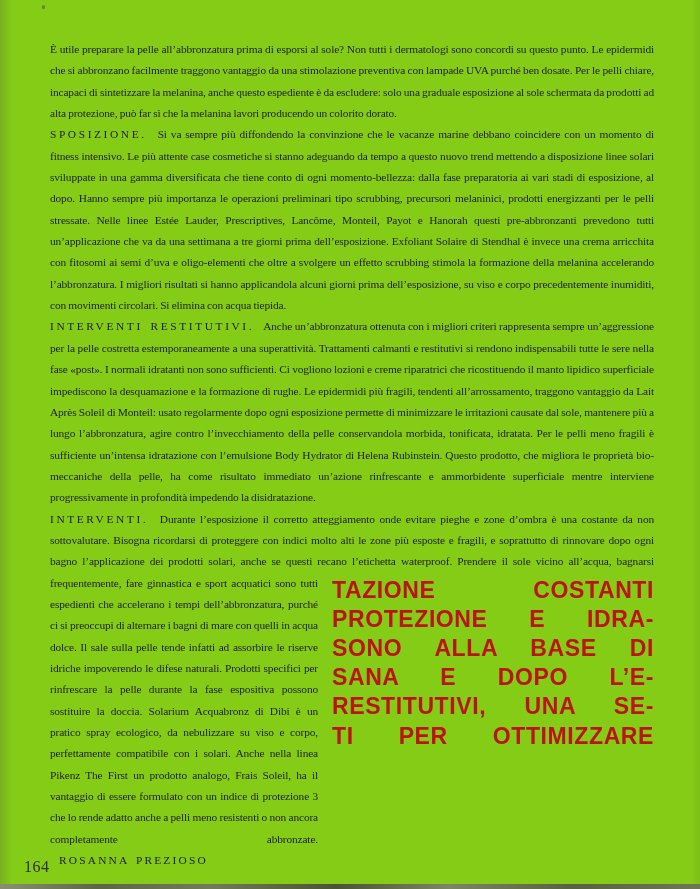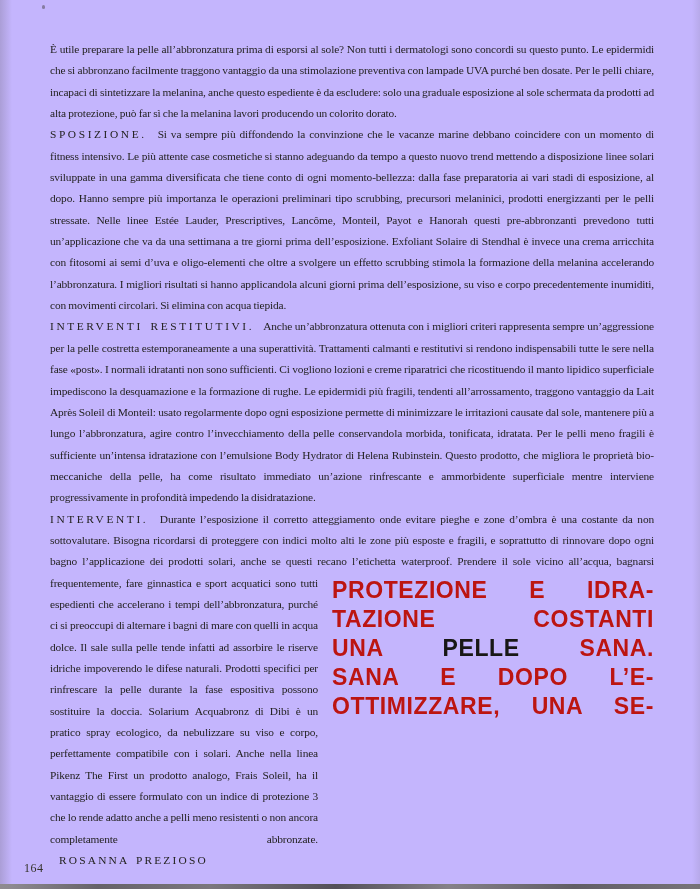--- a/index.html
+++ b/index.html
@@ -77,35 +77,35 @@
   .pq-line {
     display: block;
     text-align: justify;
     text-align-last: justify;
   }
   .pq-last { letter-spacing: 5.5px; }
 
   .page-number {
     position: absolute;
     left: 24px; bottom: 13px;
-    font-size: 12px;
+    font-size: 16px;
     letter-spacing: 0.5px;
     color: #333129;
   }
 
   .speck {
     position: absolute; left: 42px; top: 5px;
     width: 3px; height: 4px; border-radius: 2px;
     background: rgba(60,56,50,0.45);
   }
 </style>
 </head>
 <body>
 
-<div class="page" style="background-color: #c4b5fd;">
+<div class="page" style="background-color: #84cc16;">
 
   <span class="speck"></span>
 
   <div class="copy">
 
     <p class="para">
       <span>È utile preparare la pelle all’abbronzatura prima di esporsi al sole? Non tutti i dermatologi sono concordi su questo punto. Le epidermidi che si abbronzano facilmente traggono vantaggio da una stimolazione preventiva con lampade UVA purché ben dosate. Per le pelli chiare, incapaci di sintetizzare la melanina, anche questo espediente è da escludere: solo una graduale esposizione al sole schermata da prodotti ad alta protezione, può far sì che la melanina lavori producendo un colorito dorato.</span>
     </p>
 
     <p class="para">
@@ -115,25 +115,26 @@
 
     <p class="para">
       <span class="sec-head">INTERVENTI RESTITUTIVI.</span>
       <span>Anche un’abbronzatura ottenuta con i migliori criteri rappresenta sempre un’aggressione per la pelle costretta estemporaneamente a una superattività. Trattamenti calmanti e restitutivi si rendono indispensabili tutte le sere nella fase «post». I normali idratanti non sono sufficienti. Ci vogliono lozioni e creme riparatrici che ricostituendo il manto lipidico superficiale impediscono la desquamazione e la formazione di rughe. Le epidermidi più fragili, tendenti all’arrossamento, traggono vantaggio da Lait Après Soleil di Monteil: usato regolarmente dopo ogni esposizione permette di minimizzare le irritazioni causate dal sole, mantenere più a lungo l’abbronzatura, agire contro l’invecchiamento della pelle conservandola morbida, tonificata, idratata. Per le pelli meno fragili è sufficiente un’intensa idratazione con l’emulsione Body Hydrator di Helena Rubinstein. Questo prodotto, che migliora le proprietà bio-meccaniche della pelle, ha come risultato immediato un’azione rinfrescante e ammorbidente superficiale mentre interviene progressivamente in profondità impedendo la disidratazione.</span>
     </p>
 
     <p class="para">
       <span class="sec-head">INTERVENTI.</span>
       <span>Durante l’esposizione il corretto atteggiamento onde evitare pieghe e zone d’ombra è una costante da non sottovalutare. Bisogna ricordarsi di proteggere con indici molto alti le zone più esposte e fragili, e soprattutto di rinnovare dopo ogni bagno l’applicazione dei prodotti solari, anche se questi recano l’etichetta waterproof. Prendere il sole vicino all’acqua,</span>
       <span class="pull" style="color: rgb(188, 21, 17);">
+        <span class="pq-line">TAZIONE COSTANTI</span>
         <span class="pq-line">PROTEZIONE E IDRA-</span>
-        <span class="pq-line">TAZIONE COSTANTI</span>
-        <span class="pq-line"><span>UNA</span> <span class="pq-black" style="color: rgb(24, 23, 21);">PELLE</span> <span>SANA.</span></span>
+        <span class="pq-line">SONO ALLA BASE DI</span>
         <span class="pq-line">SANA E DOPO L’E-</span>
-        <span class="pq-line">OTTIMIZZARE, UNA SE-</span>
+        <span class="pq-line">RESTITUTIVI, UNA SE-</span>
+        <span class="pq-line">TI PER OTTIMIZZARE</span>
       </span>
       <span>bagnarsi frequentemente, fare ginnastica e sport acquatici sono tutti espedienti che accelerano i tempi dell’abbronzatura, purché ci si preoccupi di alternare i bagni di mare con quelli in acqua dolce. Il sale sulla pelle tende infatti ad assorbire le riserve idriche impoverendo le difese naturali. Prodotti specifici per rinfrescare la pelle durante la fase espositiva possono sostituire la doccia. Solarium Acquabronz di Dibi è un pratico spray ecologico, da nebulizzare su viso e corpo, perfettamente compatibile con i solari. Anche nella linea Pikenz The First un prodotto analogo, Frais Soleil, ha il vantaggio di essere formulato con un indice di protezione 3 che lo rende adatto anche a pelli meno resistenti o non ancora completamente abbronzate.</span>
       <span class="byline">ROSANNA PREZIOSO</span>
     </p>
 
   </div>
 
   <div class="page-number">164</div>
 
   <div class="edge-left"></div>

